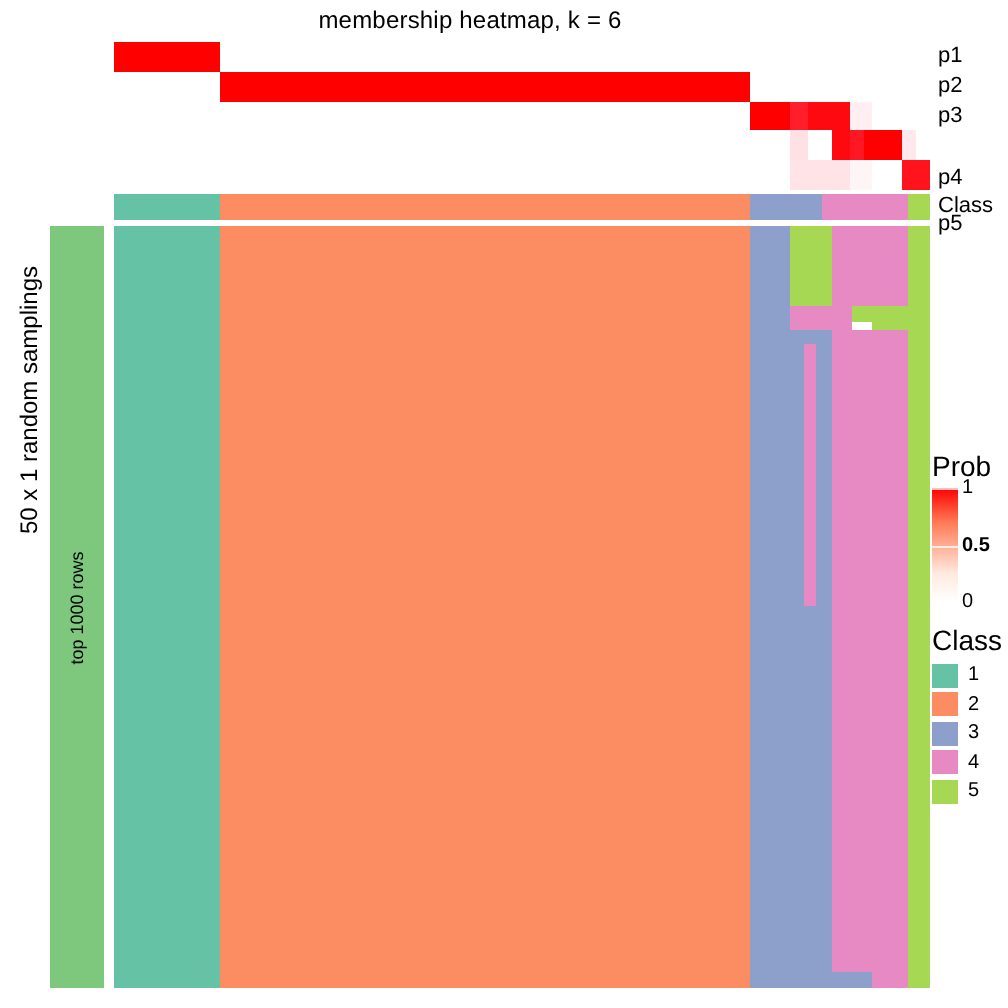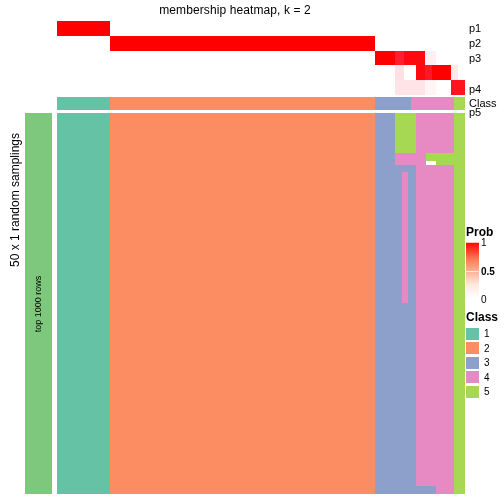--- a/index.html
+++ b/index.html
@@ -55,39 +55,39 @@
     display:flex;align-items:center;justify-content:center;
     font-size:12px;color:#000;white-space:nowrap;
   }
 
   
   #main-map{left:57px;top:113px;width:408px;height:381px;overflow:hidden;background:#fff;}
   #main-map .blk{position:absolute;}
 
   
   #legend{left:466px;top:225px;width:38px;}
-  .leg-title{font-size:12px;font-weight:bold;color:#000;margin-bottom:3px;}
+  .leg-title{font-size:14px;font-weight:normal;color:#000;margin-bottom:3px;}
   #prob-grad{
     position:relative;width:13px;height:57px;
     background:linear-gradient(to top,#ffffff 0%,#ffeadf 25%,#ff7a55 70%,#ff0000 100%);
   }
   .prob-tick{
     position:absolute;left:15px;font-size:10px;color:#000;
     transform:translateY(-50%);white-space:nowrap;
   }
   .prob-dash{position:absolute;left:0;width:13px;height:1px;background:#fff;opacity:.75;}
   #class-legend{margin-top:11px;}
   .cl-row{display:flex;align-items:center;height:13px;margin-bottom:1.5px;}
   .cl-sw{width:13px;height:12px;}
   .cl-tx{font-size:10px;color:#000;margin-left:5px;}
 </style>
 </head>
 <body>
 
-<div class="abs" id="title">membership heatmap, k = 2</div>
+<div class="abs" id="title">membership heatmap, k = 6</div>
 
 <div class="abs" id="prob-panel">
     <div class="prow" style="top: 0px;">
       <div class="pcell" style="left: 0%; width: 13.1%; background: rgb(255, 0, 0);"></div>
       <div class="pcell" style="left: 13.1%; width: 86.9%; background: rgb(255, 255, 255);"></div>
     </div>
     <div class="prow" style="top: 14.8px;">
       <div class="pcell" style="left: 0%; width: 13.1%; background: rgb(255, 255, 255);"></div>
       <div class="pcell" style="left: 13.1%; width: 64.8%; background: rgb(255, 0, 0);"></div>
       <div class="pcell" style="left: 77.9%; width: 22.1%; background: rgb(255, 255, 255);"></div>

